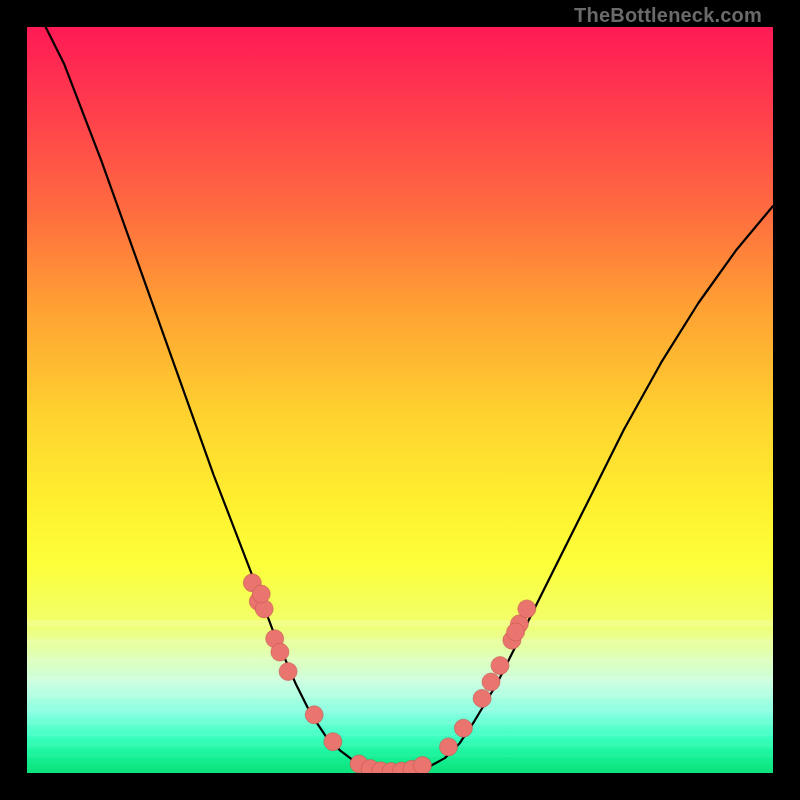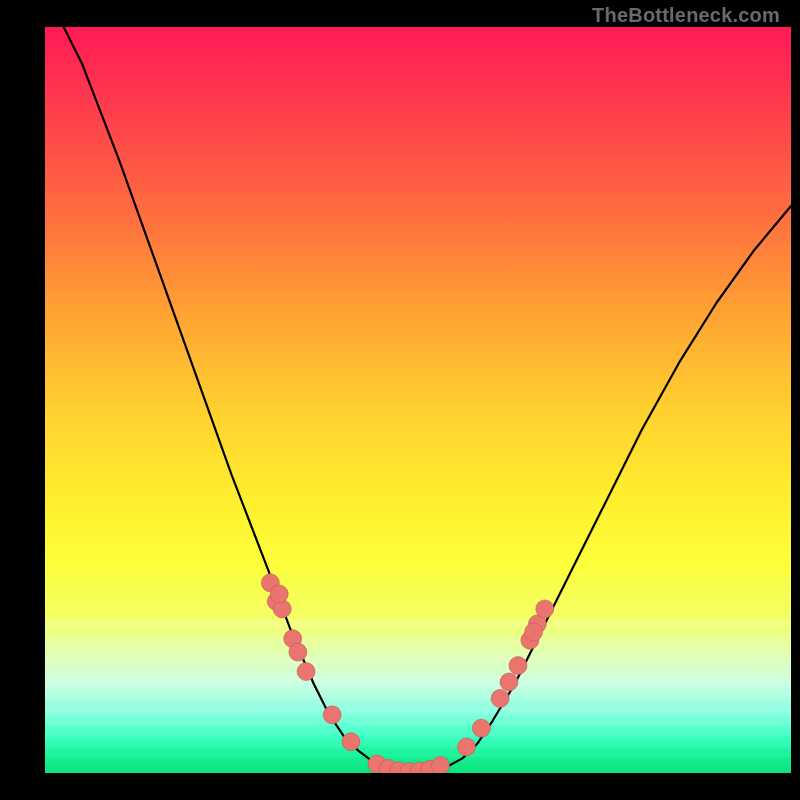--- a/index.html
+++ b/index.html
@@ -6,21 +6,21 @@
     margin: 0;
     padding: 0;
     width: 800px;
     height: 800px;
     background: #000;
     overflow: hidden;
     font-family: Arial, Helvetica, sans-serif;
   }
   .frame {
     position: absolute;
-    left: 18px;
+    left: 0;
     top: 0;
     width: 772px;
     height: 800px;
     background: #000;
   }
   .watermark {
     position: absolute;
     top: 4px;
     right: 10px;
     color: #6a6a6a;

